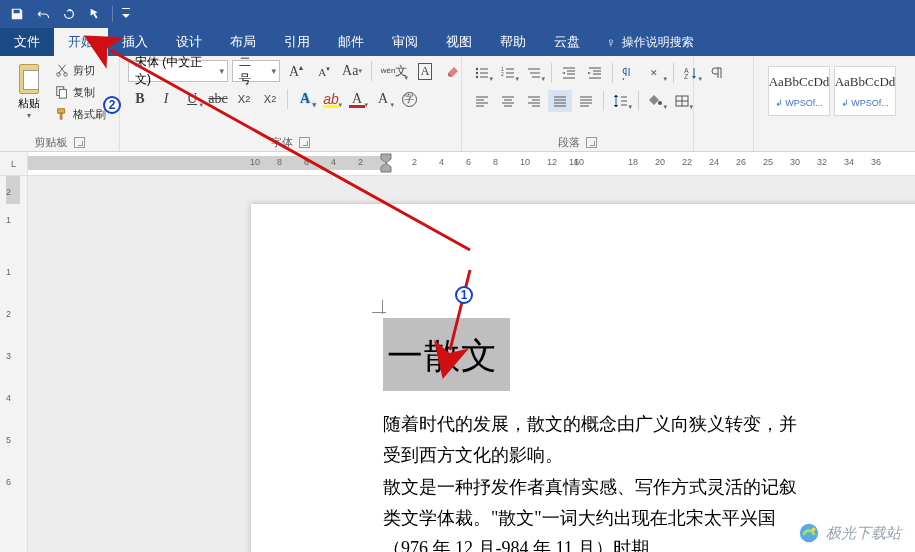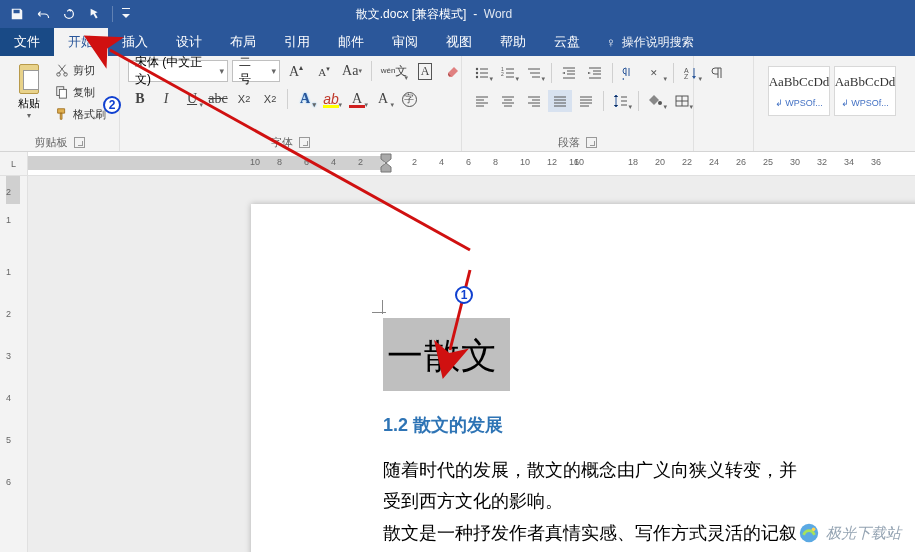--- a/index.html
+++ b/index.html
@@ -120,26 +120,20 @@
       <svg width="14" height="14" viewBox="0 0 16 16">
           <path fill="#fff" d="M3 2l8 4-3 1 3 5-2 1-3-5-3 2z"></path>
         </svg>
     </div>
     <span class="qa-sep"></span>
     <div class="qa-btn" style="width:14px;">
       <svg width="8" height="12" viewBox="0 0 8 12">
           <path fill="#fff" d="M0 0h8v1H0zM0 6l4 4 4-4z"></path>
         </svg>
     </div>
-  </div>
-  <div class="title-center">
-    <span>散文.docx</span>
-    <span>[兼容模式]</span>
-    <span> &nbsp;-&nbsp; </span>
-    <span class="app">Word</span>
   </div>
   <div style="width:180px"></div>
 </div>
 
 <div class="menutabs">
   <div class="menutab file">
       <span>文件</span>
     </div>
   <div class="menutab active">
       <span>开始</span>
@@ -464,21 +458,20 @@
       <span class="num" style="top: 222px;">4</span>
       <span class="num" style="top: 264px;">5</span>
       <span class="num" style="top: 306px;">6</span>
     </div>
   <div class="page">
     <div style="position:absolute;left:121px;top:108px;width:14px;height:1px;border-top:1px solid #888"></div>
     <div style="position:absolute;left:131px;top:96px;width:1px;height:14px;border-left:1px solid #888"></div>
     <span class="sel-box">
       <span class="doc-h1">一散文</span>
     </span>
-    <div class="doc-h2">1.2 散文的发展</div>
     <div class="doc-p">随着时代的发展，散文的概念由广义向狭义转变，并受到西方文化的影响。</div>
     <div class="doc-p" style="margin-top:2px">散文是一种抒发作者真情实感、写作方式灵活的记叙类文学体裁。"散文"一词大约出现在北宋太平兴国（976 年 12 月-984 年 11 月）时期。</div>
     <div class="doc-p" style="margin-top:2px">《辞海》认为：中国六朝以来，为区别韵文与骈文，把凡不押韵、不重排偶"的散体文</div>
   </div>
 </div>
 
 <svg class="anno" style="left:0;top:0;width:915px;height:552px">
   <defs>
     <marker id="ah" markerWidth="12" markerHeight="12" refX="2" refY="6" orient="auto">
       <path d="M0 0L12 6L0 12L3 6z" fill="#d01010"></path>

